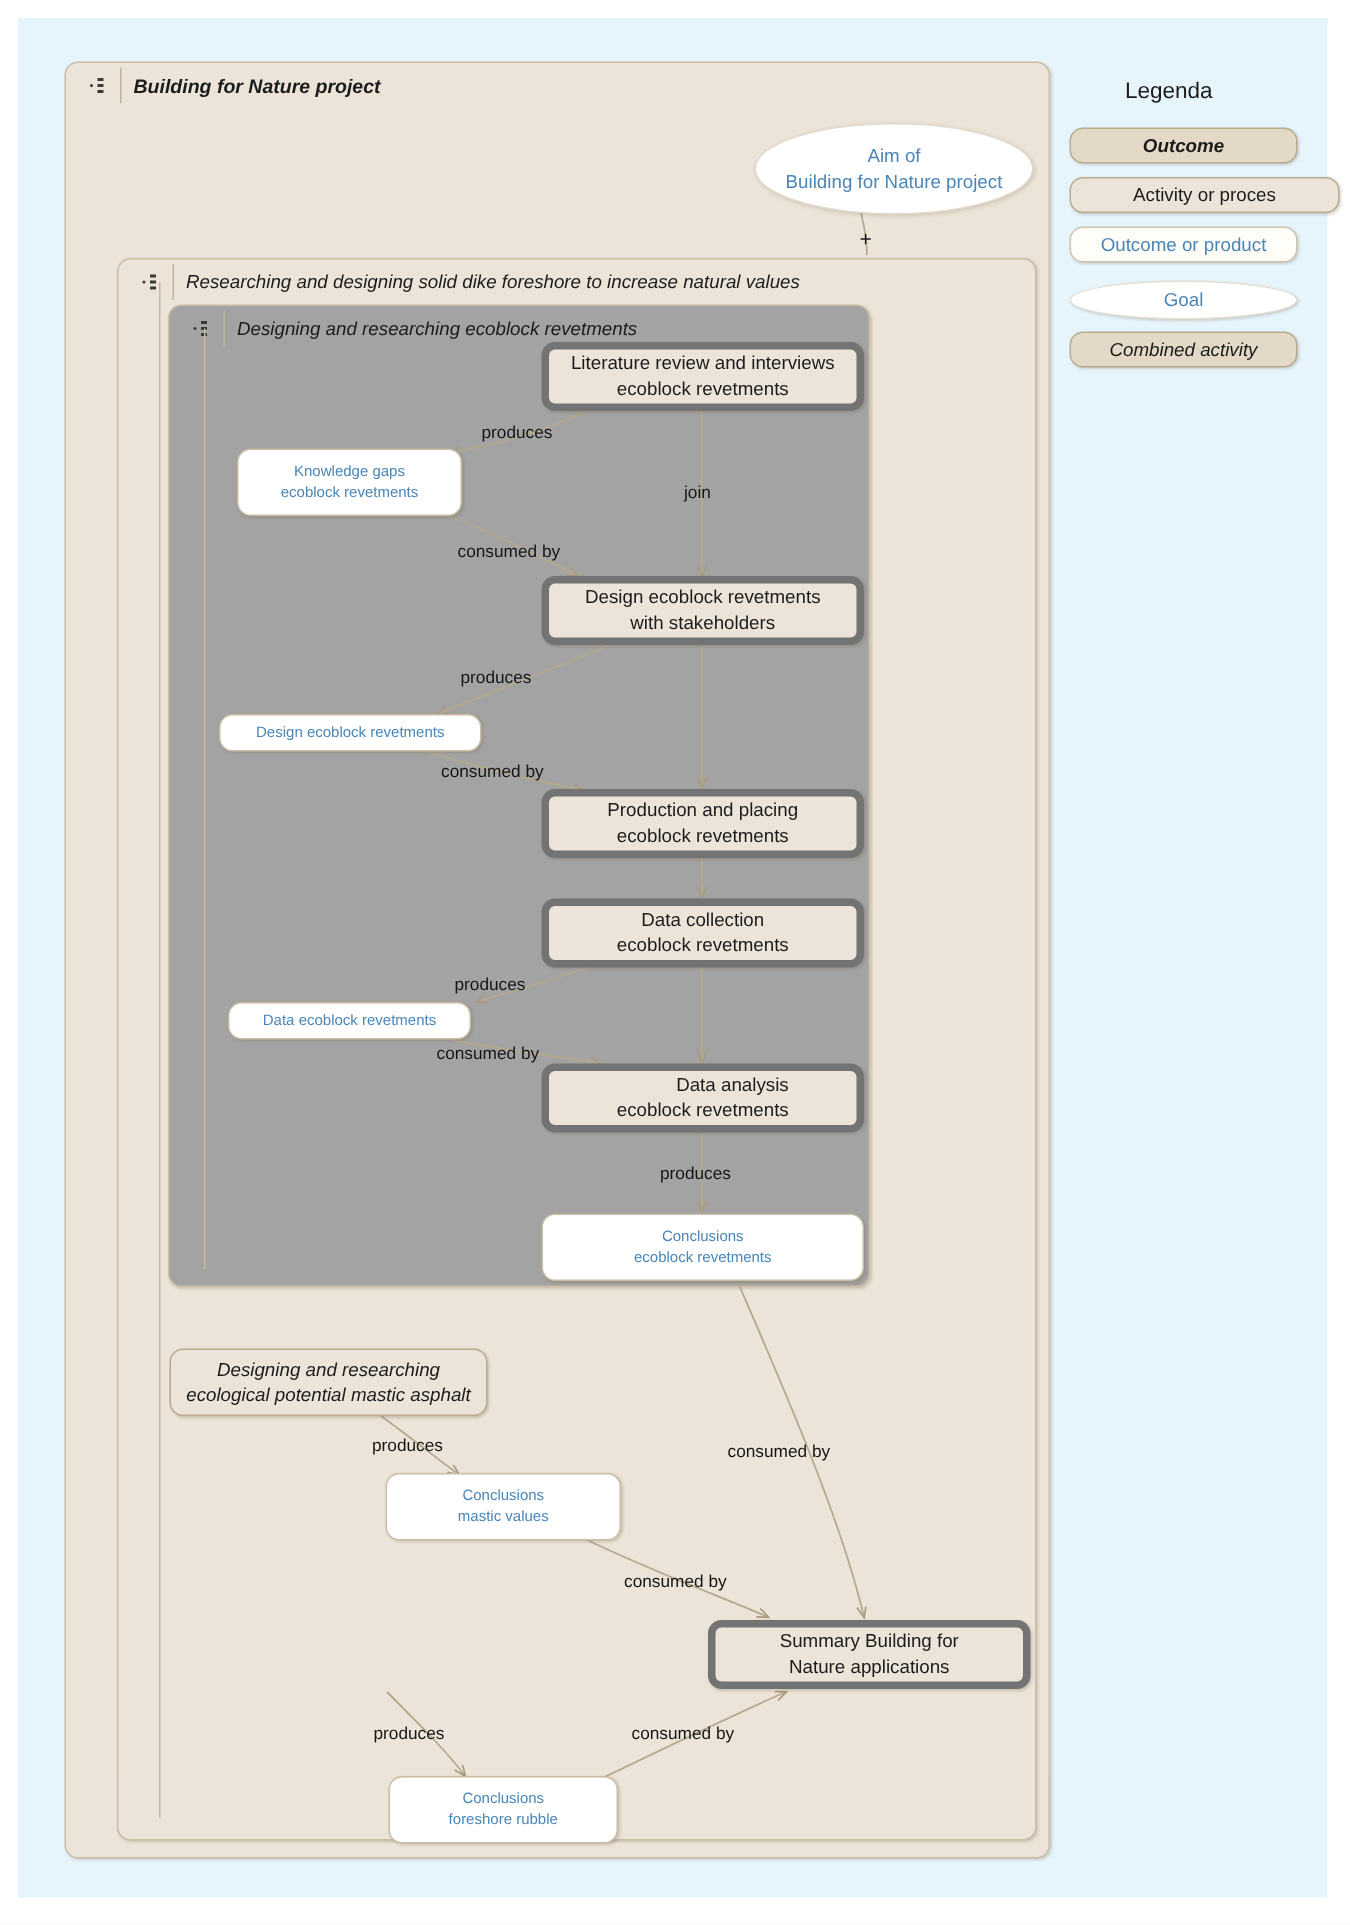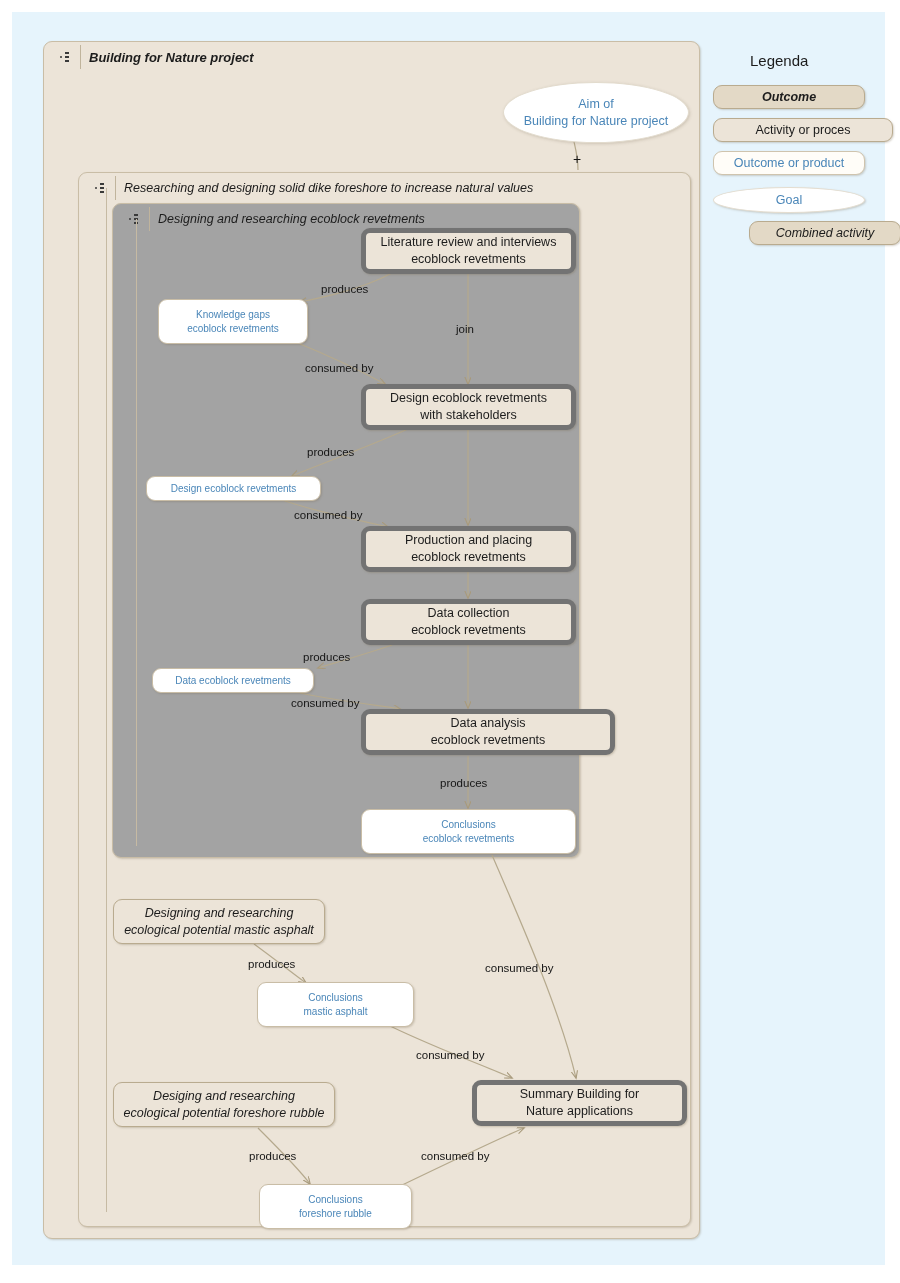--- a/index.html
+++ b/index.html
@@ -217,21 +217,21 @@
       <span>ecoblock revetments</span>
     </div>
   </div>
 
   <div class="node n-product" style="left:152px;top:668px;width:162px;height:25px;">
     <div>
       <span>Data ecoblock revetments</span>
     </div>
   </div>
 
-  <div class="node n-activity" style="left:361px;top:709px;width:254px;height:46px;">
+  <div class="node n-activity" style="left:361px;top:709px;width:215px;height:46px;text-align:right;">
     <div>
       <span>Data analysis</span>
       <span>ecoblock revetments</span>
     </div>
   </div>
 
   <div class="node n-product" style="left:361px;top:809px;width:215px;height:45px;">
     <div>
       <span>Conclusions</span>
       <span>ecoblock revetments</span>
@@ -241,30 +241,24 @@
   <div class="node n-combined" style="left:113px;top:899px;width:212px;height:45px;">
     <div>
       <span>Designing and researching</span>
       <span>ecological potential mastic asphalt</span>
     </div>
   </div>
 
   <div class="node n-product" style="left:257px;top:982px;width:157px;height:45px;">
     <div>
       <span>Conclusions</span>
-      <span>mastic asphalt</span>
-    </div>
-  </div>
-
-  <div class="node n-combined" style="left:113px;top:1082px;width:222px;height:45px;">
-    <div>
-      <span>Desiging and researching</span>
-      <span>ecological potential foreshore rubble</span>
-    </div>
-  </div>
+      <span>mastic values</span>
+    </div>
+  </div>
+
 
   <div class="node n-product" style="left:259px;top:1184px;width:153px;height:45px;">
     <div>
       <span>Conclusions</span>
       <span>foreshore rubble</span>
     </div>
   </div>
 
   <div class="node n-activity" style="left:472px;top:1080px;width:215px;height:46px;">
     <div>
@@ -291,15 +285,15 @@
   <div class="legend-title" style="left:750px;top:52px;">Legenda</div>
 
   <div class="lg lg-context" style="left:713px;top:85px;width:152px;height:24px;">Outcome</div>
 
   <div class="lg lg-activity" style="left:713px;top:118px;width:180px;height:24px;">Activity or proces</div>
 
   <div class="lg lg-product" style="left:713px;top:151px;width:152px;height:24px;">Outcome or product</div>
 
   <div class="lg lg-goal" style="left:713px;top:187px;width:152px;height:26px;">Goal</div>
 
-  <div class="lg lg-combined" style="left:713px;top:221px;width:152px;height:24px;margin-left:36px;">Combined activity</div>
+  <div class="lg lg-combined" style="left:713px;top:221px;width:152px;height:24px;">Combined activity</div>
 
 </div>
 
 </body></html>

